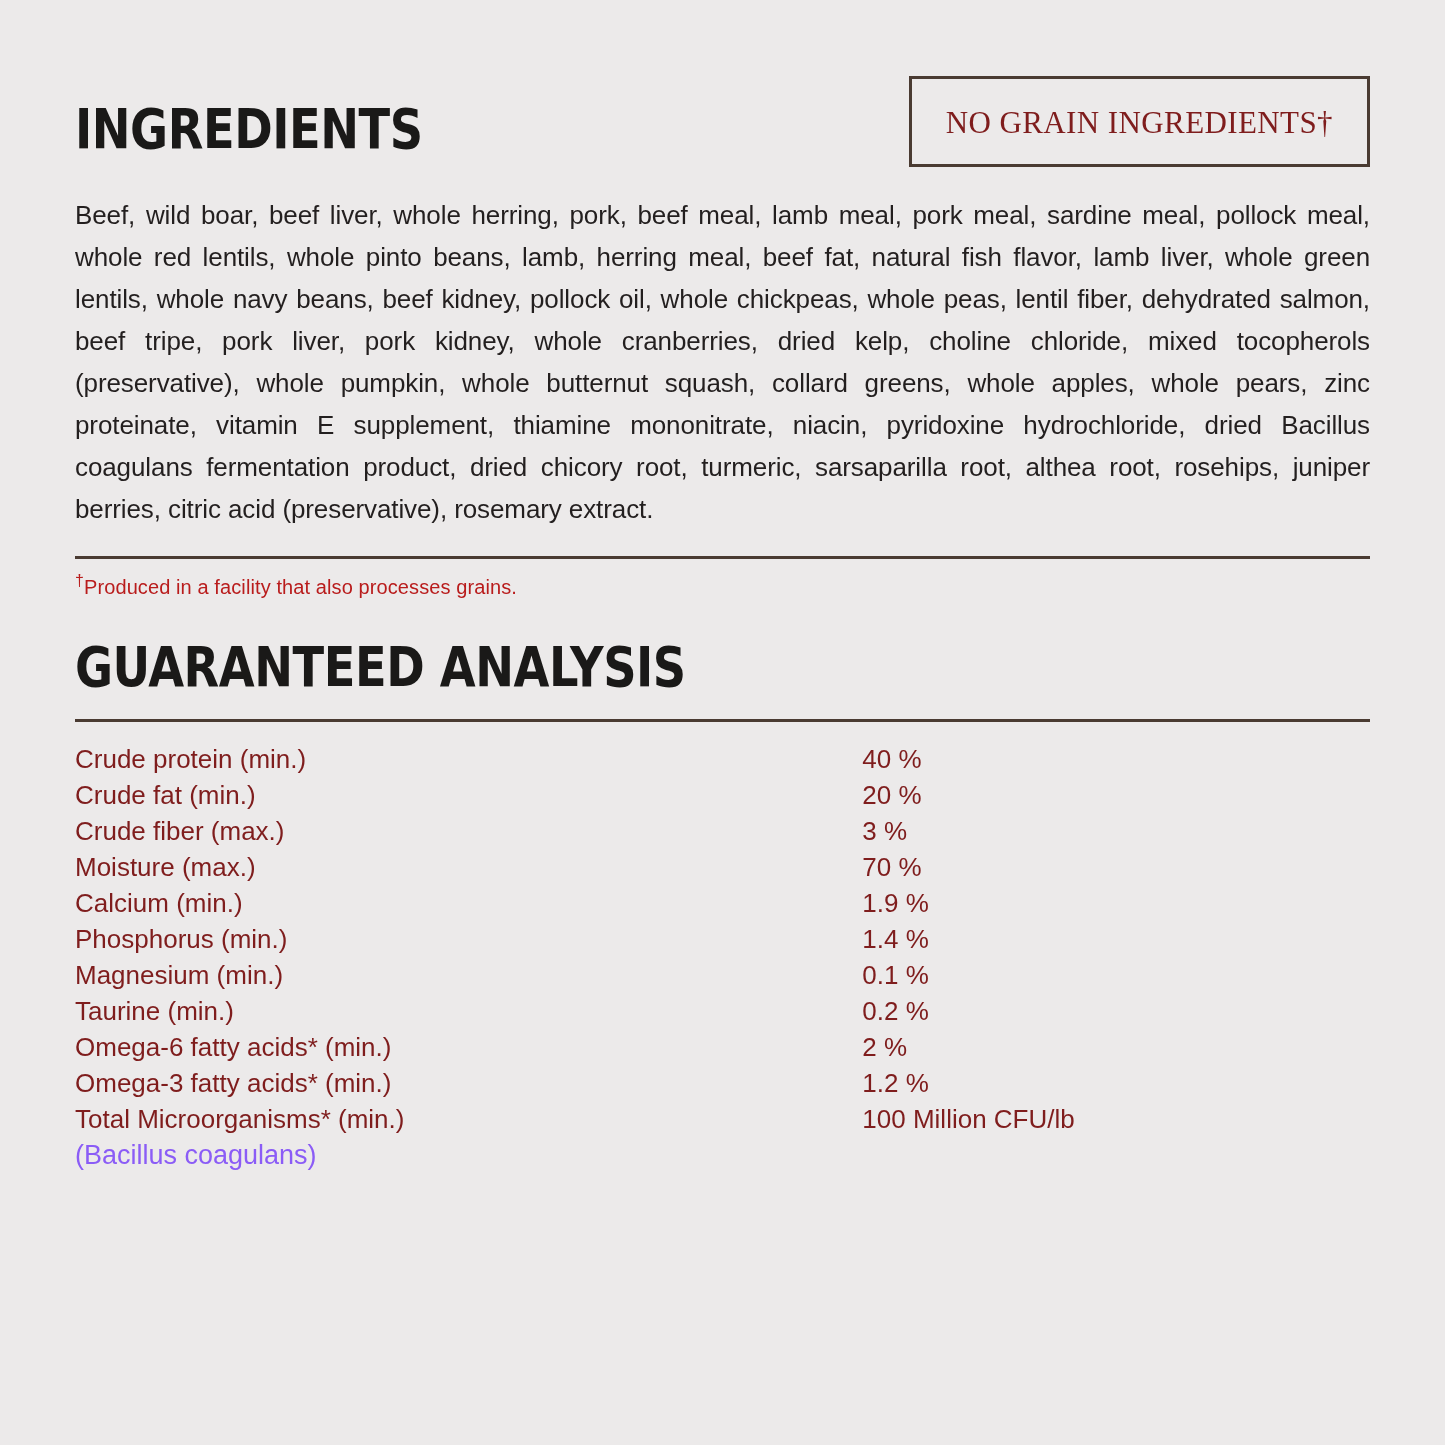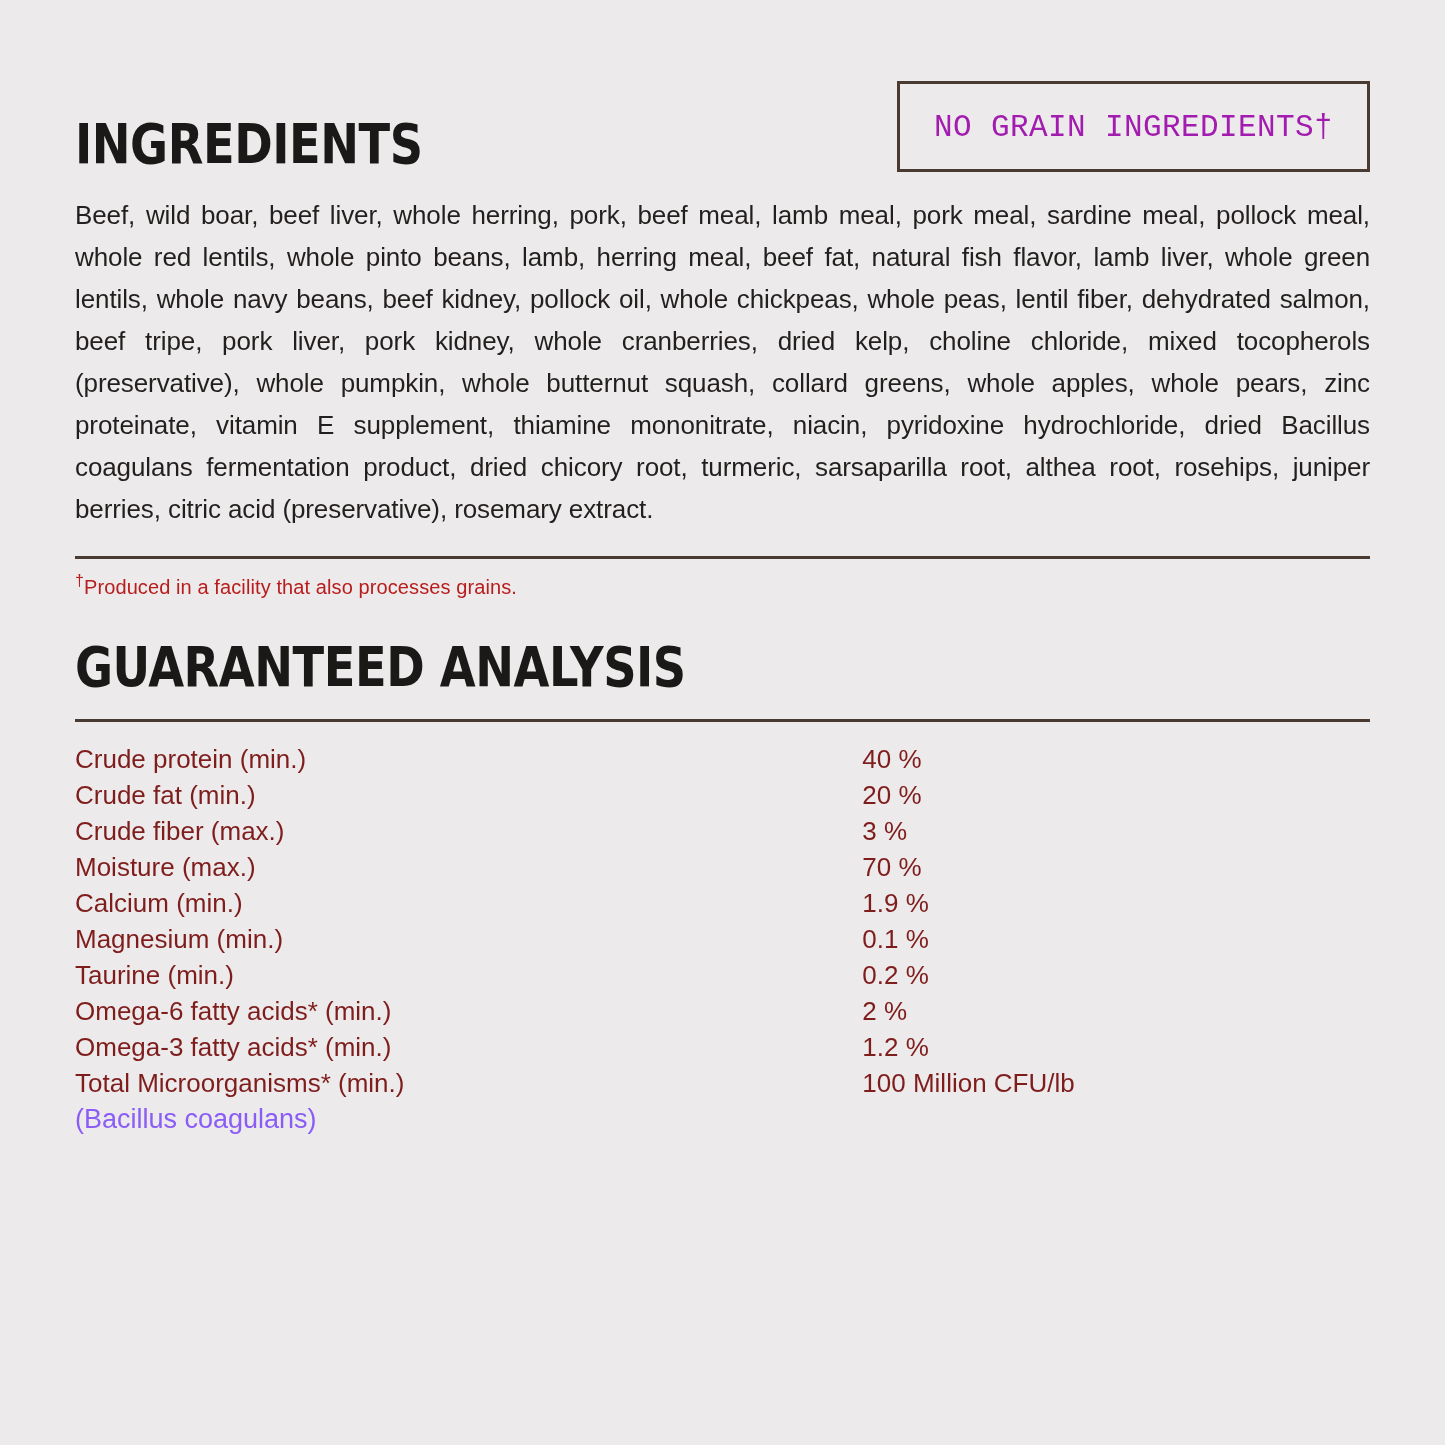--- a/index.html
+++ b/index.html
@@ -18,21 +18,21 @@
     position: relative;
     width: 1445px;
     height: 1445px;
     box-sizing: border-box;
     padding: 62px 75px 0 75px;
   }
 
   
   .ing-header-row {
     display: flex;
-    align-items: flex-end;
+    align-items: center;
     justify-content: space-between;
     height: 110px;
   }
   .section-title {
     font-family: "DejaVu Sans Condensed", "Liberation Sans Narrow", "Liberation Sans", sans-serif;
     font-weight: bold;
     font-size: 56px;
     letter-spacing: -0.5px;
     line-height: 1;
     margin: 0;
@@ -43,25 +43,25 @@
   }
   .no-grain-box {
     box-sizing: border-box;
     border: 3px solid #4a3b32;
     padding: 28px 34px 26px 34px;
     min-width: 448px;
     text-align: center;
     margin-top: 8px;
   }
   .no-grain-text {
-    font-family: Liberation Mono, monospace;
+    font-family: Liberation Serif, serif;
     font-size: 31px;
     letter-spacing: 0.4px;
     line-height: 1;
-    color: #a21caf;
+    color: #7f1d1d;
     white-space: nowrap;
   }
 
   
   .ingredients-body {
     margin-top: 22px;
     font-size: 26px;
     line-height: 42px;
     text-align: justify;
     color: #231f1f;
@@ -164,20 +164,24 @@
       </tr>
       <tr>
         <td>Moisture (max.)</td>
         <td class="val">70 %</td>
       </tr>
       <tr>
         <td>Calcium (min.)</td>
         <td class="val">1.9 %</td>
       </tr>
       <tr>
+        <td>Phosphorus (min.)</td>
+        <td class="val">1.4 %</td>
+      </tr>
+      <tr>
         <td>Magnesium (min.)</td>
         <td class="val">0.1 %</td>
       </tr>
       <tr>
         <td>Taurine (min.)</td>
         <td class="val">0.2 %</td>
       </tr>
       <tr>
         <td>Omega-6 fatty acids* (min.)</td>
         <td class="val">2 %</td>

